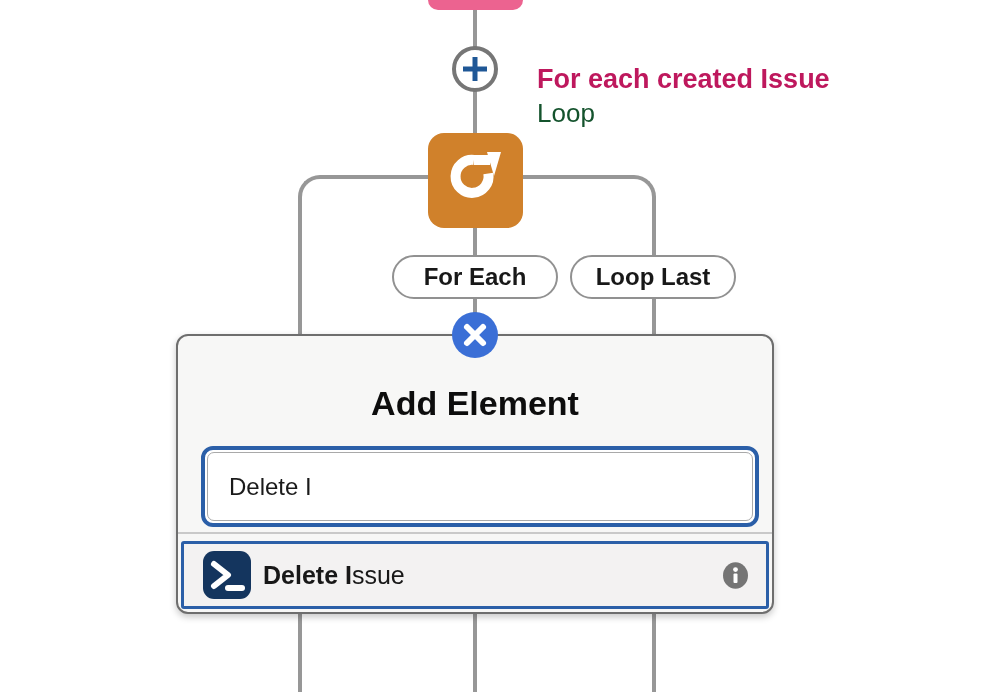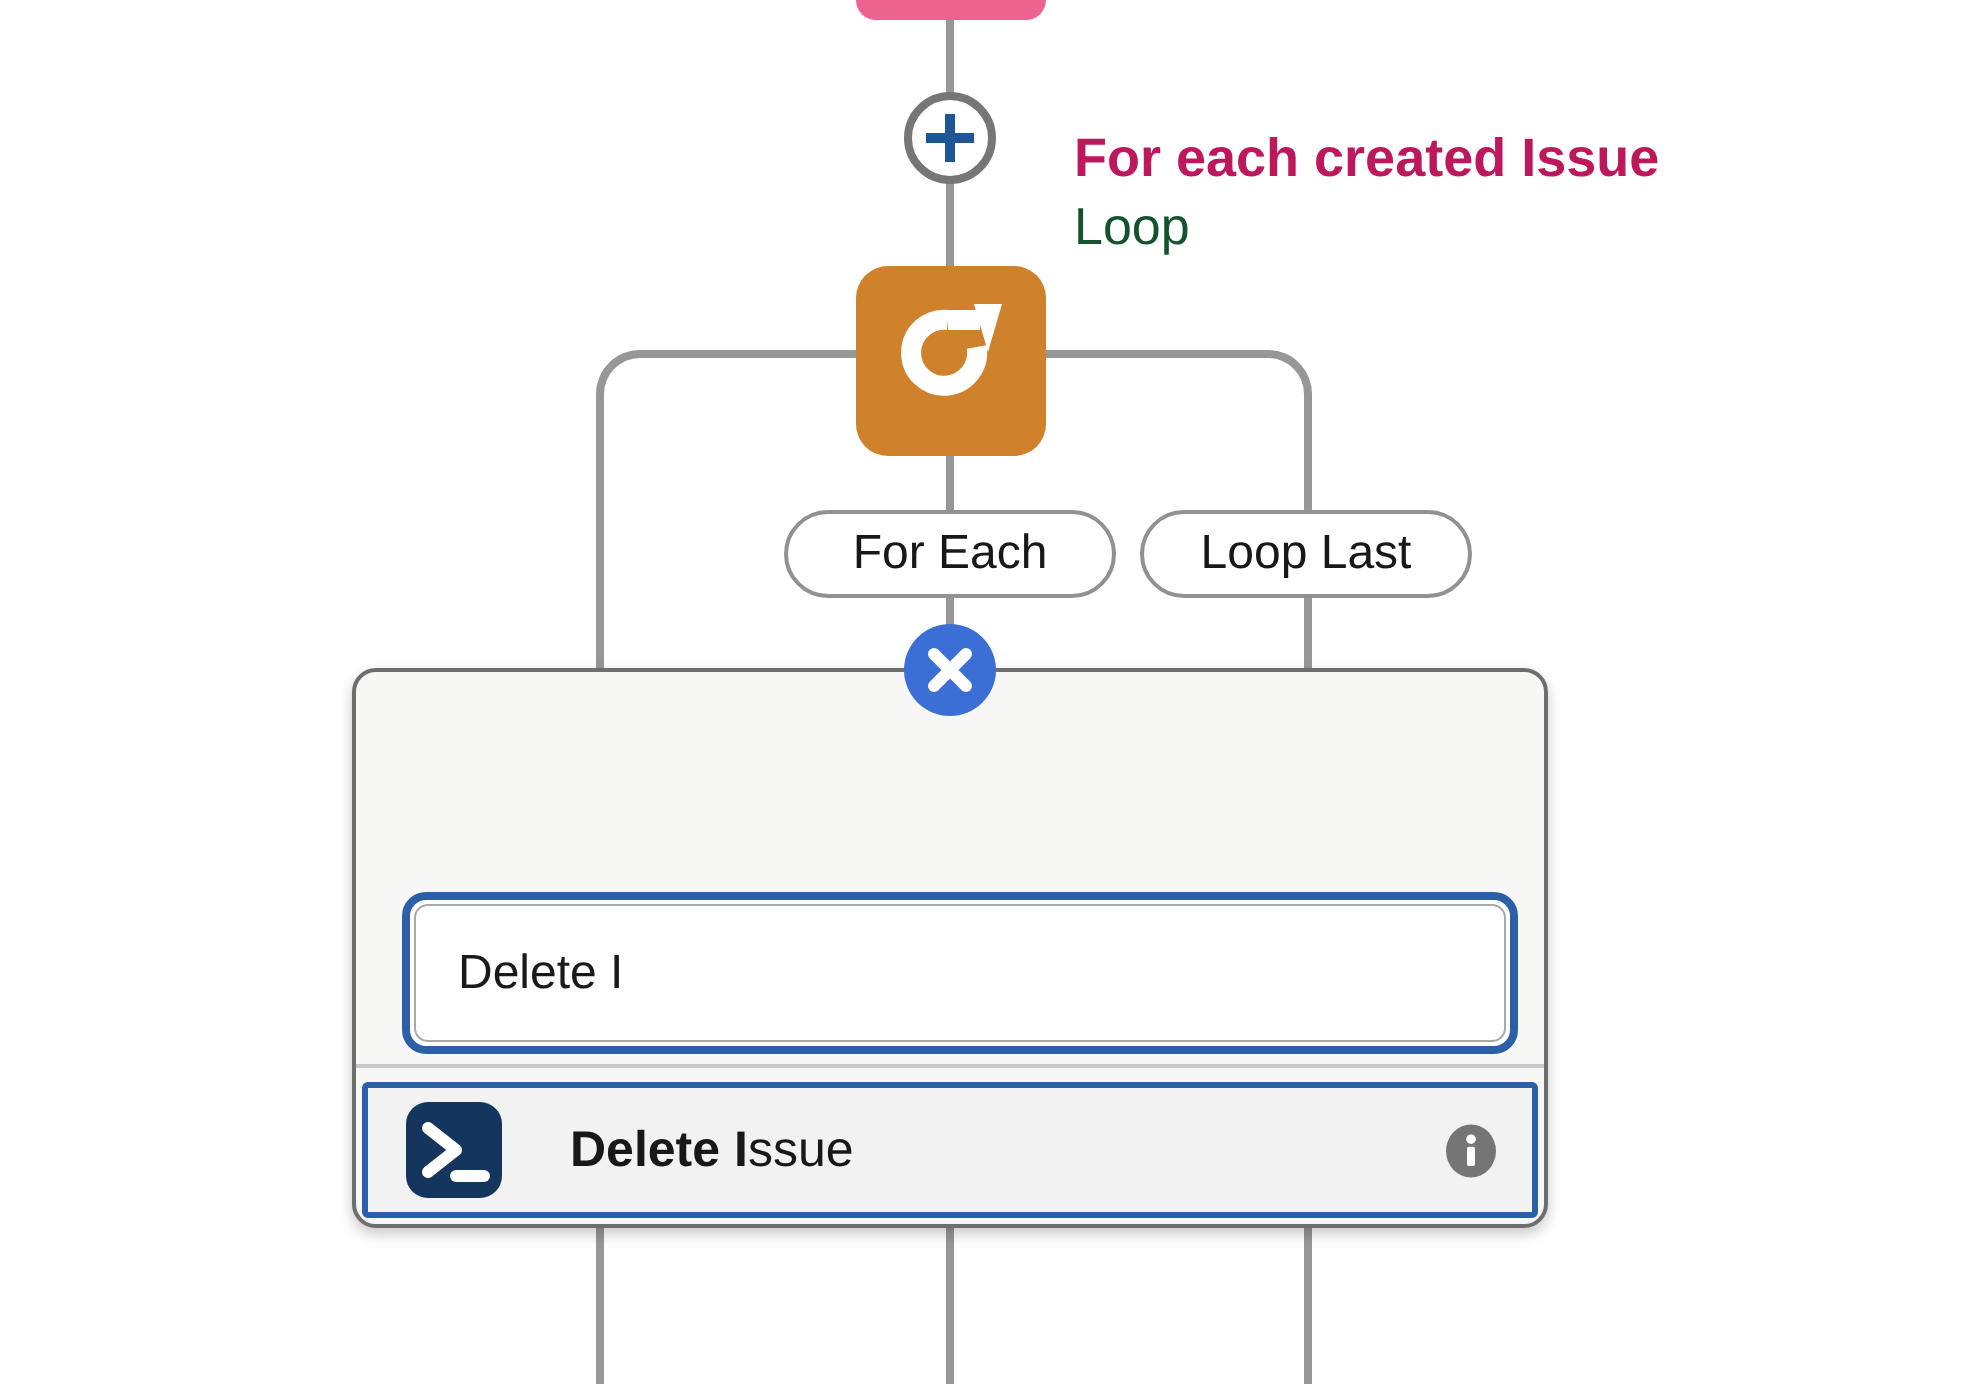--- a/index.html
+++ b/index.html
@@ -59,21 +59,21 @@
   }
   .node-label { position: absolute; left: 537px; top: 62px; line-height: 34px; }
   .node-label .t1 { font-size: 27px; font-weight: bold; color: #be185d; }
   .node-label .t2 { font-size: 26px; font-weight: normal; color: #14532d; }
 
   
   .pill {
     position: absolute; top: 255px; height: 44px; width: 166px;
     background: #ffffff; border: 2px solid #919191; border-radius: 22px;
     display: flex; align-items: center; justify-content: center;
-    font-size: 24px; font-weight: normal; color: #181818; z-index: 2;
+    font-size: 24px; font-weight: bold; color: #181818; z-index: 2;
   }
   .pill-for-each { left: 392px; }
   .pill-after-last { left: 570px; }
 
   
   .close-btn {
     position: absolute; left: 452px; top: 312px;
     width: 46px; height: 46px; border-radius: 50%;
     background: #3b6fd6;
     display: flex; align-items: center; justify-content: center;
@@ -115,21 +115,21 @@
     width: 588px; height: 68px;
     background: #f3f2f2;
     border: 3px solid #2b5fa8; border-radius: 3px;
     display: flex; align-items: center; cursor: pointer;
   }
   .term-icon {
     width: 48px; height: 48px; border-radius: 11px;
     background: #14355e; margin-left: 19px; flex: 0 0 auto;
     display: flex; align-items: center; justify-content: center;
   }
-  .result-text { margin-left: 34px; font-size: 25px; color: #181818; white-space: nowrap; }
+  .result-text { margin-left: 12px; font-size: 25px; color: #181818; white-space: nowrap; }
   .result-text .match { font-weight: bold; }
   .info-btn {
     margin-left: auto; margin-right: 17px;
     width: 27px; height: 27px; flex: 0 0 auto; cursor: pointer;
     display: flex; align-items: center; justify-content: center;
   }
 </style>
 </head>
 <body>
 
@@ -177,20 +177,21 @@
   </div>
 
   <div class="pill pill-for-each">
     <span>For Each</span>
   </div>
   <div class="pill pill-after-last">
     <span>Loop Last</span>
   </div>
 
   <div class="panel">
+    <div class="panel-title">Add Element</div>
     <div class="search-outer">
       <input class="search-input" type="text" value="Delete I" style="">
     </div>
     <div class="divider"></div>
 
     <div class="result-row">
       <div class="term-icon">
         <svg width="48" height="48" viewBox="0 0 48 48">
           <polyline points="11,13 25,24 11,35" fill="none" stroke="#ffffff" stroke-width="6" stroke-linecap="round" stroke-linejoin="round"></polyline>
           <line x1="25" y1="37" x2="39" y2="37" stroke="#ffffff" stroke-width="6" stroke-linecap="round"></line>

